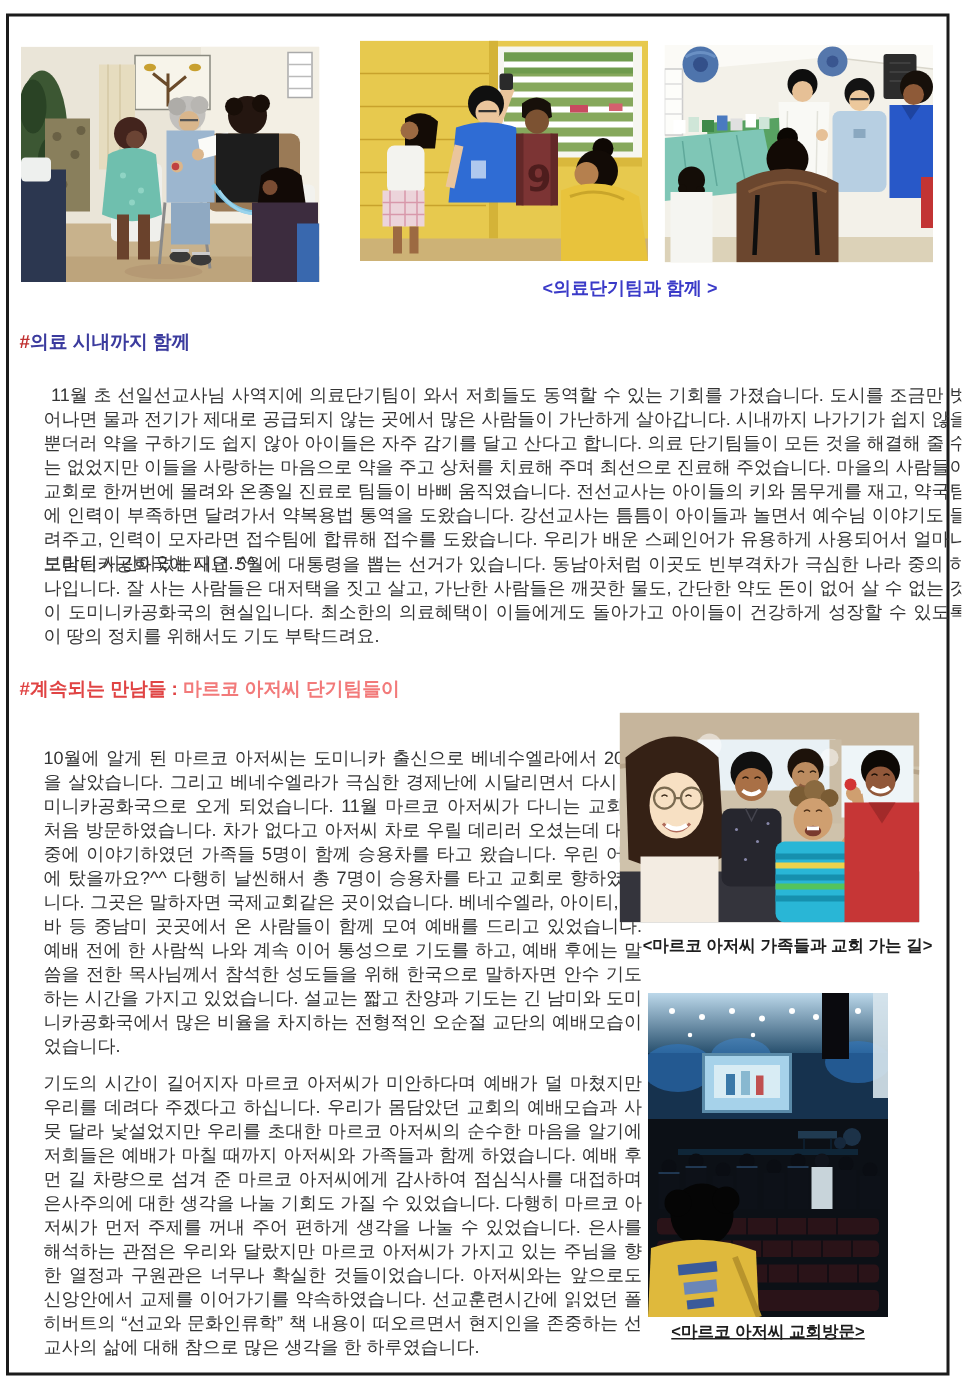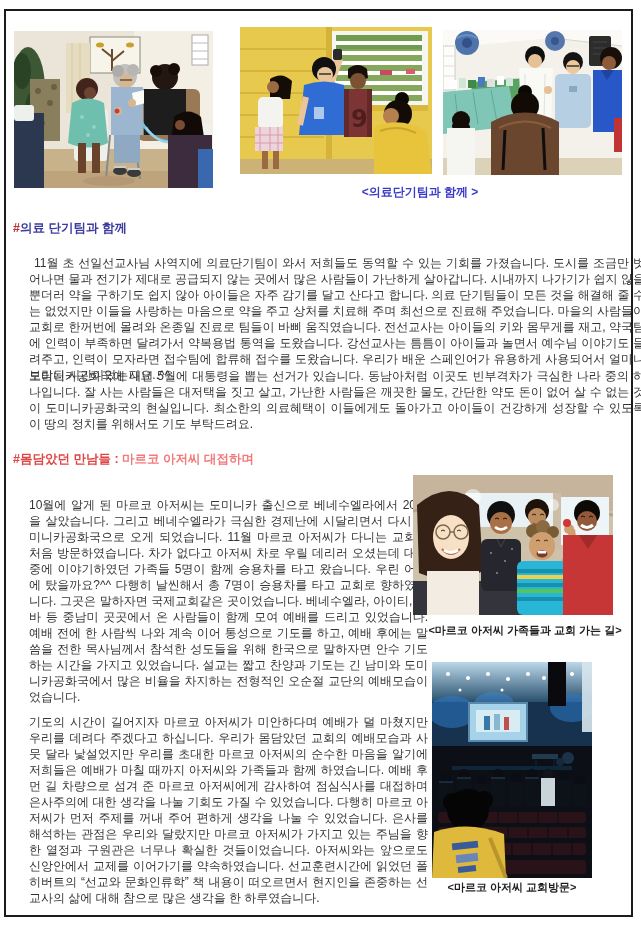--- a/index.html
+++ b/index.html
@@ -197,27 +197,27 @@
       <circle cx="18" cy="90" r="9" fill="#140d07"></circle>
       <circle cx="12" cy="96" r="3" fill="#140d07"></circle>
         <circle cx="24" cy="97" r="3" fill="#140d07"></circle>
       <rect x="4" y="98" width="28" height="47" fill="#f5f5f1"></rect>
     </svg>
   </figure>
 
   <div class="cap cap-blue center" style="left:300px;top:184px;width:240px;">&lt;의료단기팀과 함께 &gt;</div>
 
   <div class="heading" style="left:13px;top:220px;">
-    <span class="h1-hash">#</span><span class="h1-text">의료 단기팀과 함께</span>
+    <span class="h1-hash">#</span><span class="h1-text">의료 시내까지 함께</span>
   </div>
   <p class="para indent" style="left:13px;top:239px;width:616px;">11월 초 선일선교사님 사역지에 의료단기팀이 와서 저희들도 동역할 수 있는 기회를 가졌습니다. 도시를 조금만 벗어나면 물과 전기가 제대로 공급되지 않는 곳에서 많은 사람들이 가난하게 살아갑니다. 시내까지 나가기가 쉽지 않을 뿐더러 약을 구하기도 쉽지 않아 아이들은 자주 감기를 달고 산다고 합니다. 의료 단기팀들이 모든 것을 해결해 줄 수는 없었지만 이들을 사랑하는 마음으로 약을 주고 상처를 치료해 주며 최선으로 진료해 주었습니다. 마을의 사람들이 교회로 한꺼번에 몰려와 온종일 진료로 팀들이 바삐 움직였습니다. 전선교사는 아이들의 키와 몸무게를 재고, 약국팀에 인력이 부족하면 달려가서 약복용법 통역을 도왔습니다. 강선교사는 틈틈이 아이들과 놀면서 예수님 이야기도 들려주고, 인력이 모자라면 접수팀에 합류해 접수를 도왔습니다. 우리가 배운 스페인어가 유용하게 사용되어서 얼마나 보람된 시간이었는지요..^^</p>
   <p class="para" style="left:13px;top:352px;width:616px;">도미니카공화국에 내년 5월에 대통령을 뽑는 선거가 있습니다. 동남아처럼 이곳도 빈부격차가 극심한 나라 중의 하나입니다. 잘 사는 사람들은 대저택을 짓고 살고, 가난한 사람들은 깨끗한 물도, 간단한 약도 돈이 없어 살 수 없는 것이 도미니카공화국의 현실입니다. 최소한의 의료혜택이 이들에게도 돌아가고 아이들이 건강하게 성장할 수 있도록 이 땅의 정치를 위해서도 기도 부탁드려요.</p>
 
   <div class="heading" style="left:13px;top:451px;">
-    <span class="h2-main">#몸담았던 만남들</span><span class="h2-sep"> : </span><span class="h2-sub">마르코 아저씨 대접하며</span>
+    <span class="h2-main">#계속되는 만남들</span><span class="h2-sep"> : </span><span class="h2-sub">마르코 아저씨 단기팀들이</span>
   </div>
   <p class="para" style="left:13px;top:481px;width:399px;">10월에 알게 된 마르코 아저씨는 도미니카 출신으로 베네수엘라에서 20년을 살았습니다. 그리고 베네수엘라가 극심한 경제난에 시달리면서 다시 도미니카공화국으로 오게 되었습니다. 11월 마르코 아저씨가 다니는 교회를 처음 방문하였습니다. 차가 없다고 아저씨 차로 우릴 데리러 오셨는데 대화 중에 이야기하였던 가족들 5명이 함께 승용차를 타고 왔습니다. 우린 어디에 탔을까요?^^ 다행히 날씬해서 총 7명이 승용차를 타고 교회로 향하였습니다. 그곳은 말하자면 국제교회같은 곳이었습니다. 베네수엘라, 아이티, 쿠바 등 중남미 곳곳에서 온 사람들이 함께 모여 예배를 드리고 있었습니다. 예배 전에 한 사람씩 나와 계속 이어 통성으로 기도를 하고, 예배 후에는 말씀을 전한 목사님께서 참석한 성도들을 위해 한국으로 말하자면 안수 기도하는 시간을 가지고 있었습니다. 설교는 짧고 찬양과 기도는 긴 남미와 도미니카공화국에서 많은 비율을 차지하는 전형적인 오순절 교단의 예배모습이었습니다.</p>
   <p class="para" style="left:13px;top:698px;width:399px;">기도의 시간이 길어지자 마르코 아저씨가 미안하다며 예배가 덜 마쳤지만 우리를 데려다 주겠다고 하십니다. 우리가 몸담았던 교회의 예배모습과 사뭇 달라 낯설었지만 우리를 초대한 마르코 아저씨의 순수한 마음을 알기에 저희들은 예배가 마칠 때까지 아저씨와 가족들과 함께 하였습니다. 예배 후 먼 길 차량으로 섬겨 준 마르코 아저씨에게 감사하여 점심식사를 대접하며 은사주의에 대한 생각을 나눌 기회도 가질 수 있었습니다. 다행히 마르코 아저씨가 먼저 주제를 꺼내 주어 편하게 생각을 나눌 수 있었습니다. 은사를 해석하는 관점은 우리와 달랐지만 마르코 아저씨가 가지고 있는 주님을 향한 열정과 구원관은 너무나 확실한 것들이었습니다. 아저씨와는 앞으로도 신앙안에서 교제를 이어가기를 약속하였습니다. 선교훈련시간에 읽었던 폴 히버트의 “선교와 문화인류학” 책 내용이 떠오르면서 현지인을 존중하는 선교사의 삶에 대해 참으로 많은 생각을 한 하루였습니다.</p>
 
   <figure style="left:413px;top:475px;width:200px;height:140px;">
     <svg width="200" height="140" viewBox="0 0 200 140">
       <rect width="200" height="140" fill="#cfc2ab"></rect>
       <rect x="0" y="0" width="200" height="36" fill="#c6b59c"></rect>
       <path d="M0 36 Q100 22 200 40" stroke="#b5a389" stroke-width="3" fill="none"></path>
       <rect x="52" y="18" width="92" height="34" fill="#e9f1f5"></rect>
@@ -351,14 +351,14 @@
       <circle cx="20" cy="140" r="9" fill="#050505"></circle>
         <circle cx="52" cy="138" r="9" fill="#050505"></circle>
       <path d="M2 170 Q36 158 72 172 L74 216 H0 z" fill="#dfb93c"></path>
       <path d="M58 176 L74 216" stroke="#b8942c" stroke-width="4"></path>
       <rect x="20" y="180" width="26" height="7" fill="#3a5a9a" transform="rotate(-6 33 183)"></rect>
       <rect x="24" y="192" width="22" height="8" fill="#6a86b8" transform="rotate(-6 35 196)"></rect>
       <rect x="26" y="204" width="18" height="6" fill="#3a5a9a" transform="rotate(-6 35 207)"></rect>
     </svg>
   </figure>
 
-  <div class="cap cap-black center" style="left:432px;top:880px;width:160px;">&lt;마르코 아저씨 교회방문&gt;</div>
+  <div class="cap cap-black center" style="left:432px;top:880px;width:160px;text-decoration:underline;">&lt;마르코 아저씨 교회방문&gt;</div>
 </div>
 
 </body></html>

